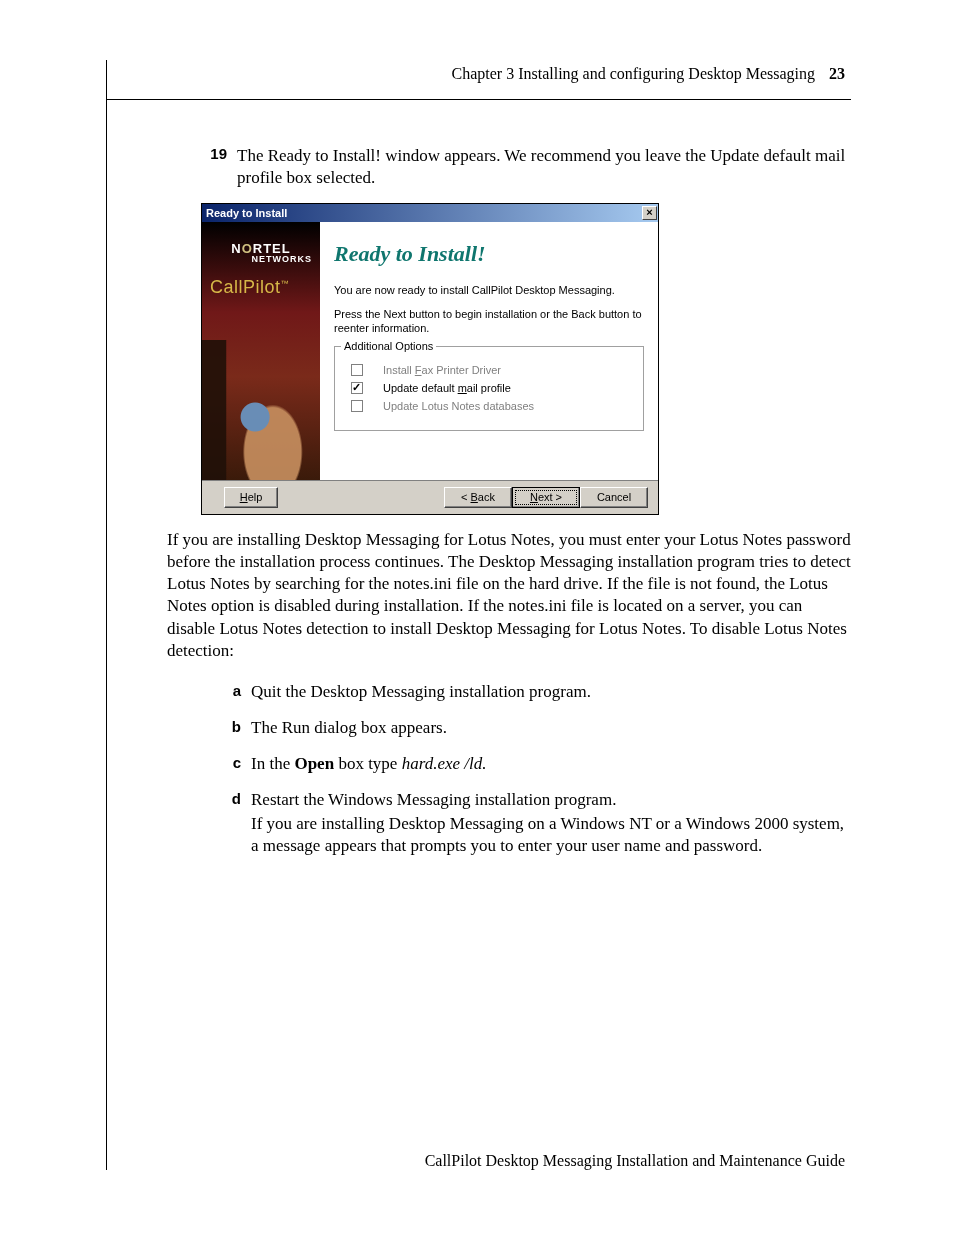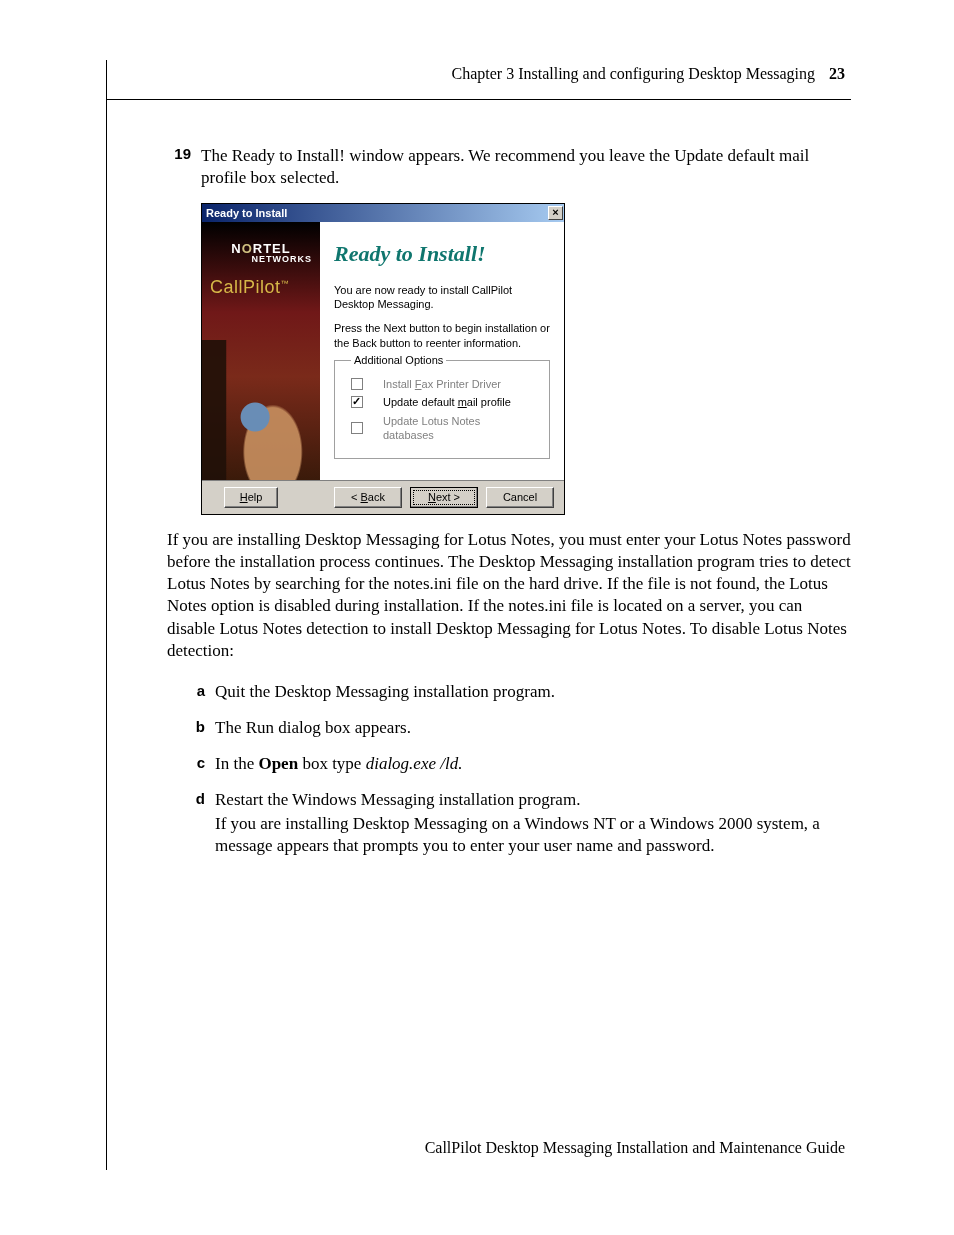--- a/index.html
+++ b/index.html
@@ -34,20 +34,21 @@
     margin-left: 10px;
   }
   .body {
     padding-left: 60px;
     padding-top: 44px;
     line-height: 1.3;
   }
   .step {
     display: flex;
     margin-bottom: 2px;
+    margin-left: 36px;
   }
   .step-num {
     width: 34px;
     flex: 0 0 34px;
     font-family: Arial, Helvetica, sans-serif;
     font-weight: bold;
     font-size: 15px;
     text-align: right;
     padding-right: 10px;
   }
@@ -56,21 +57,21 @@
   .step-body p { margin-bottom: 2px; }
   .step-body .subline { margin-top: 1px; }
   .sub-steps { margin-top: 10px; }
   .sub-steps .step { margin-bottom: 12px; padding-left: 14px; }
   .para { margin: 14px 0 19px 0; }
   .bold { font-weight: bold; }
   .ital { font-style: italic; }
 
   
   .dialog {
-    width: 364px;
+    width: 458px;
     margin: 12px 0 6px 34px;
     border: 1px solid #000;
     background: #d4d0c8;
     font-family: Tahoma, Arial, sans-serif;
     font-size: 11px;
   }
   .titlebar {
     height: 18px;
     background: linear-gradient(to right, #0a246a, #a6caf0);
     color: #fff;
@@ -155,21 +156,21 @@
   }
   .mainpanel p { font-size: 11px; color: #000; margin-bottom: 10px; }
   .groupbox {
     border: 1px solid #a0a0a0;
     padding: 12px 8px 12px 8px;
     position: relative;
     margin-top: 10px;
   }
   .groupbox .legend {
     position: absolute;
-    top: -8px; left: 16px;
+    top: -8px; left: 6px;
     background: #fff;
     padding: 0 3px;
     font-size: 11px;
   }
   .opt {
     display: flex;
     align-items: center;
     gap: 20px;
     margin: 4px 8px;
     font-size: 11px;
@@ -202,36 +203,36 @@
   }
   .dlg-bottom .spacer { flex: 1; }
   .winbtn {
     width: 68px; height: 21px;
     background: #d4d0c8;
     border: 1px solid #fff;
     border-right-color: #404040;
     border-bottom-color: #404040;
     font-family: Tahoma, Arial, sans-serif;
     font-size: 11px;
-    margin-left: 8px;
+    margin-left: 0;
     text-align: center;
     line-height: 19px;
     box-shadow: inset -1px -1px 0 #808080, inset 1px 1px 0 #d4d0c8;
   }
   .winbtn.default {
     outline: 1px dotted #000;
     outline-offset: -4px;
     border: 1px solid #000;
   }
   .winbtn.help { width: 54px; margin-left: 12px; }
   .ul { text-decoration: underline; }
 
   .footer {
     position: absolute;
-    bottom: 13px;
+    bottom: 0;
     right: 6px;
     font-size: 16px;
   }
 </style>
 </head>
 <body>
 
 <div class="page">
 
   <div class="header">
@@ -305,21 +306,21 @@
       </div>
       <div class="step">
         <div class="step-num letter">b</div>
         <div class="step-body">
           <p>The Run dialog box appears.</p>
         </div>
       </div>
       <div class="step">
         <div class="step-num letter">c</div>
         <div class="step-body">
-          <p><span>In the </span><span class="bold">Open</span><span> box type </span><span class="ital">dialog.exe /ld.</span><span></span></p>
+          <p><span>In the </span><span class="bold">Open</span><span> box type </span><span class="ital">hard.exe /ld.</span><span></span></p>
         </div>
       </div>
       <div class="step">
         <div class="step-num letter">d</div>
         <div class="step-body">
           <p>Restart the Windows Messaging installation program.</p>
           <p>If you are installing Desktop Messaging on a Windows NT or a Windows 2000 system, a message appears that prompts you to enter your user name and password.</p>
         </div>
       </div>
     </div>

